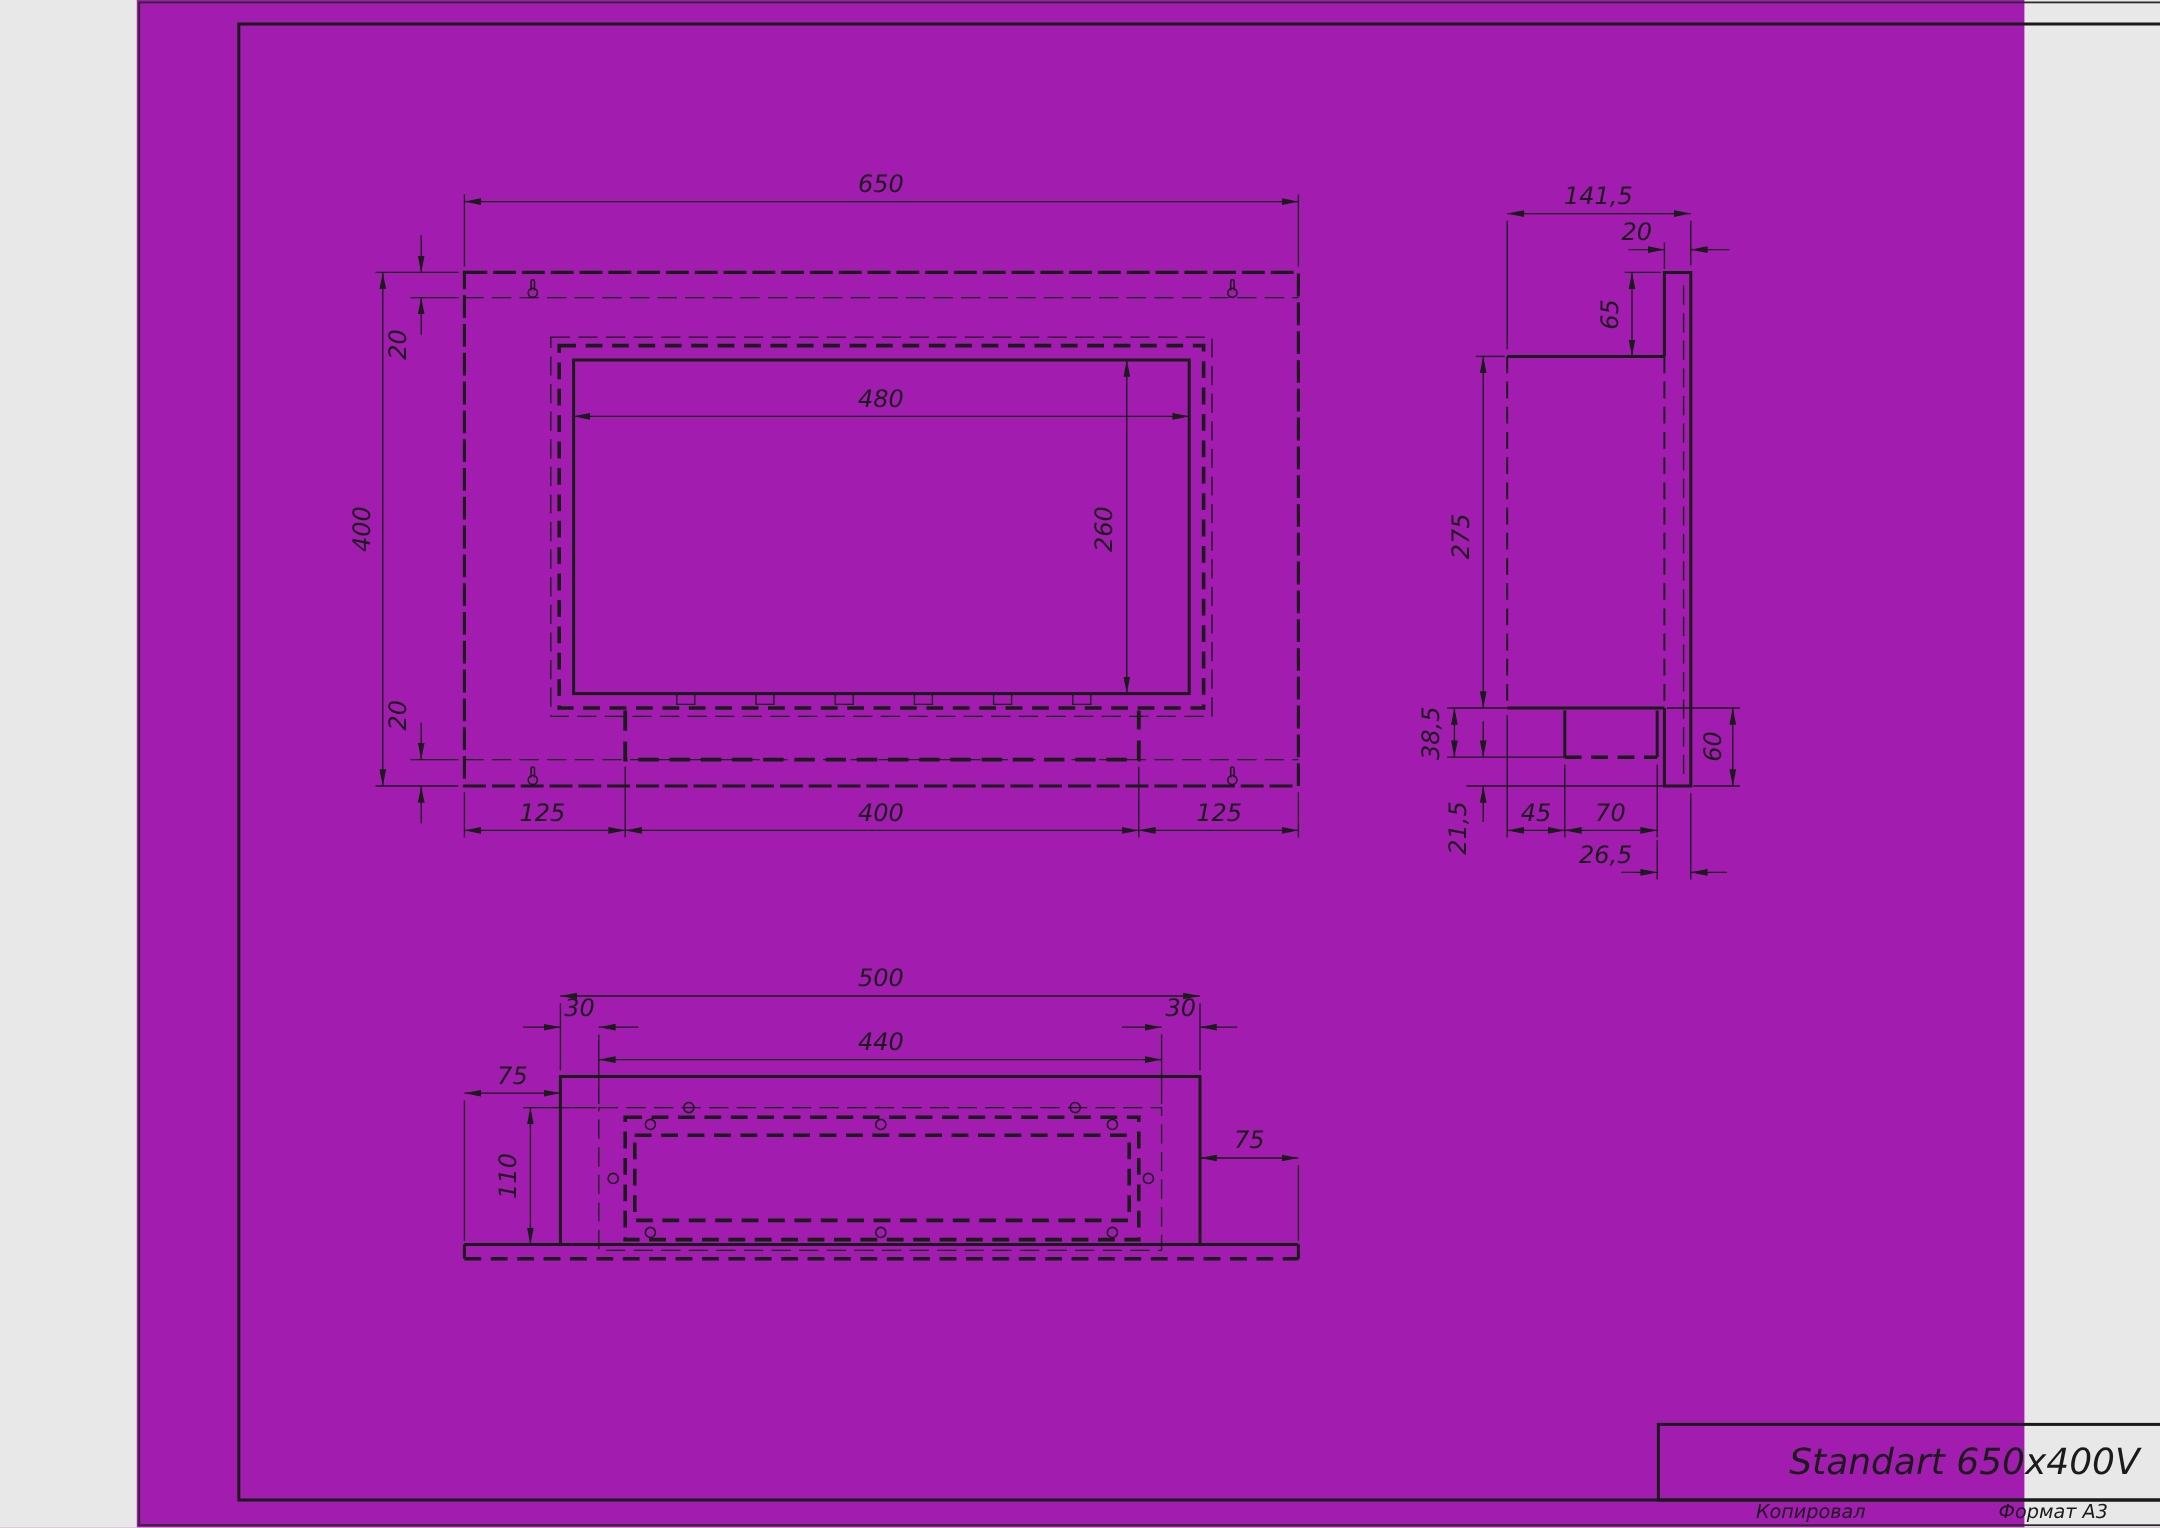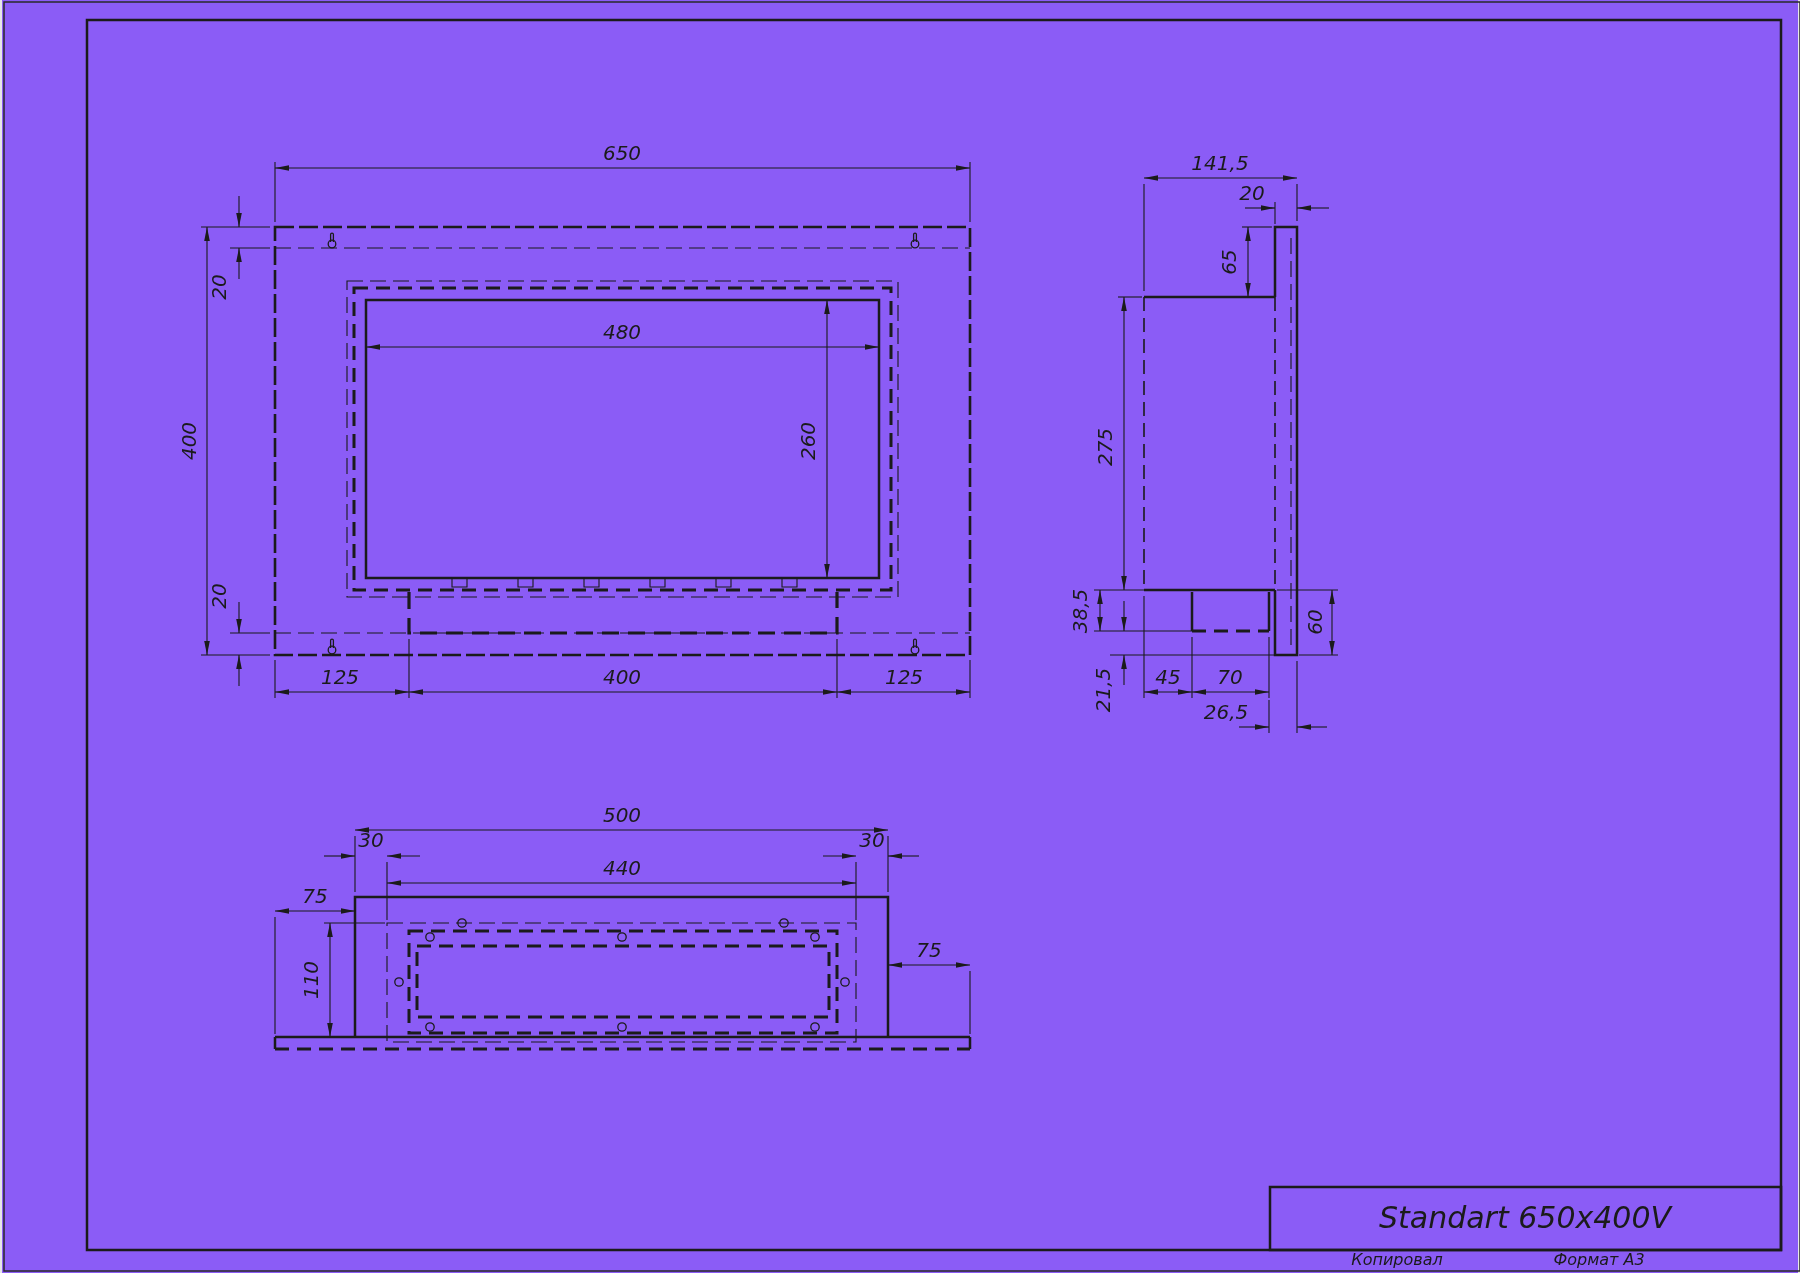--- a/index.html
+++ b/index.html
@@ -1,16 +1,16 @@
 <!DOCTYPE html>
 <html><head>
 <meta charset="utf-8">
 <style>
   html,body{margin:0;padding:0;background:#e8e8e8;}
-  .page{position:relative;width:1796px;height:1273px;background:#8b5cf6;margin:0 auto;
+  .page{position:relative;width:1573px;height:1273px;background:#a21caf;margin:0 auto;
         font-family:"DejaVu Sans",sans-serif;}
   svg{display:block;}
   
   .bold      {stroke:#1b1b1b;stroke-width:2.5;fill:none;}
   .boldash   {stroke:#1b1b1b;stroke-width:2.6;fill:none;stroke-dasharray:19 5;}
   .hbold     {stroke:#1b1b1b;stroke-width:3;fill:none;stroke-dasharray:14 8;}
   .tray      {stroke:#1b1b1b;stroke-width:3.2;fill:none;stroke-dasharray:17 9;}
   .thindash  {stroke:#1b1b1b;stroke-width:1.1;fill:none;stroke-dasharray:16 7;}
   .meddash   {stroke:#1b1b1b;stroke-width:1.6;fill:none;stroke-dasharray:14 7;}
   .thin      {stroke:#1b1b1b;stroke-width:1.1;fill:none;}

